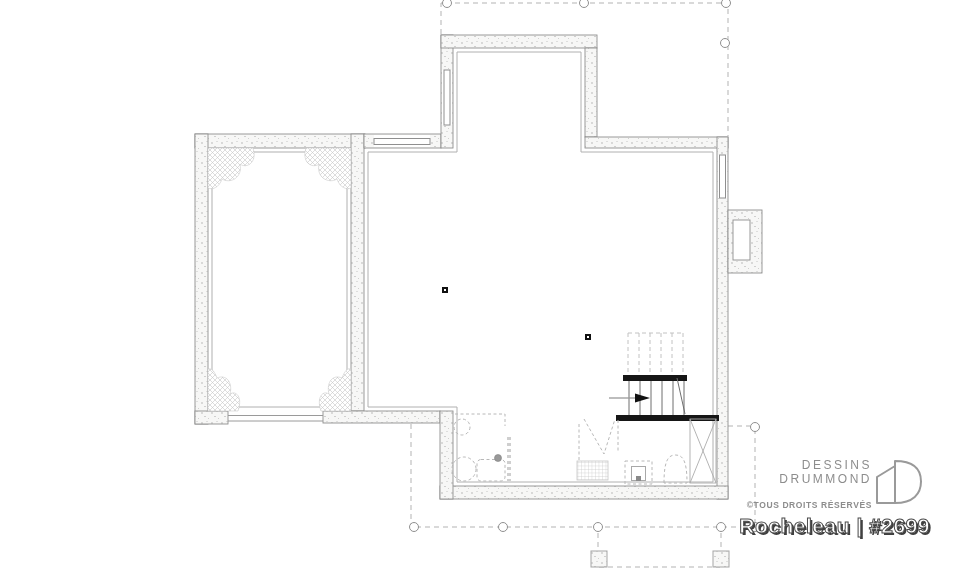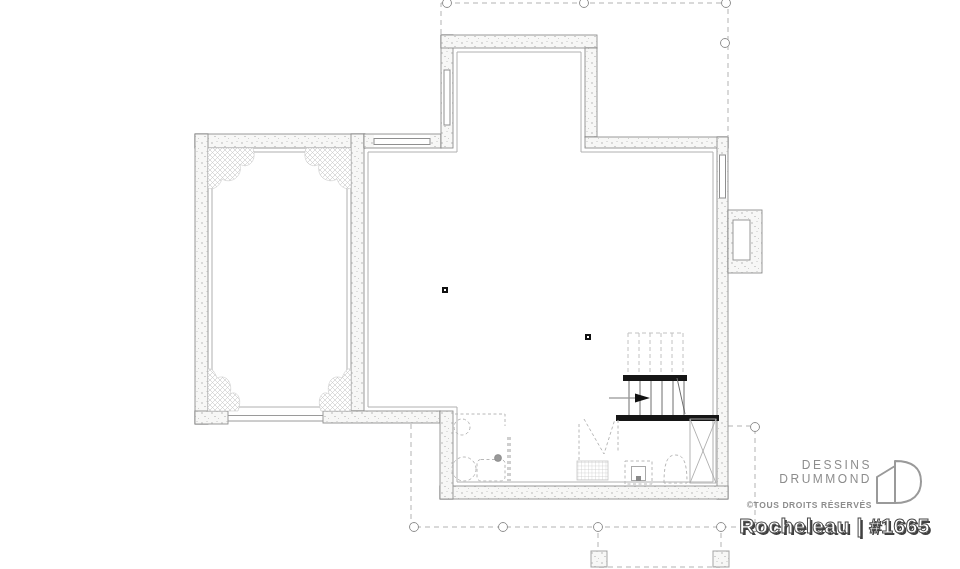--- a/index.html
+++ b/index.html
@@ -167,15 +167,15 @@
   <div class="brand">
     <div class="brand-line">DESSINS</div>
     <div class="brand-line">DRUMMOND</div>
     <div class="copyright">©TOUS DROITS RÉSERVÉS</div>
   </div>
 
   <svg class="dmark" width="54" height="52" viewBox="0 0 54 52">
     <path d="M5,47 L5,21 L23,10 L23,5 C43,5 49,14 49,25.5 C49,38 41,47 23,47 Z M23,10 V47" fill="none" stroke="#9a9a9a" stroke-width="2" stroke-linejoin="round"></path>
   </svg>
 
-  <div class="plan-title">Rocheleau | #1665</div>
+  <div class="plan-title">Rocheleau | #2699</div>
 
 </div>
 
 </body></html>

